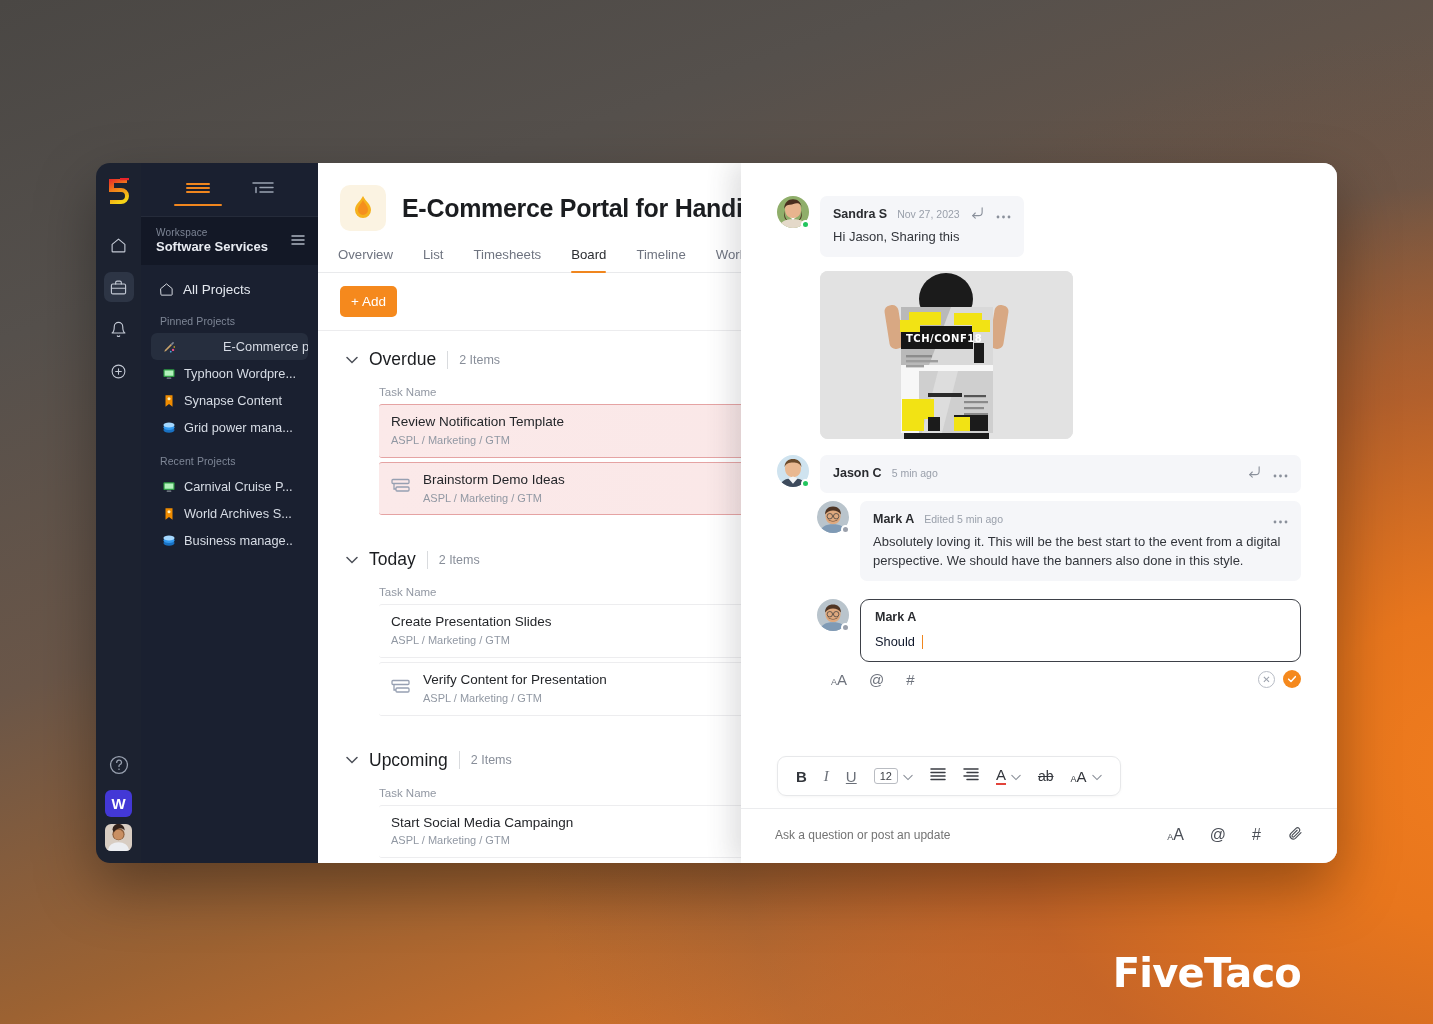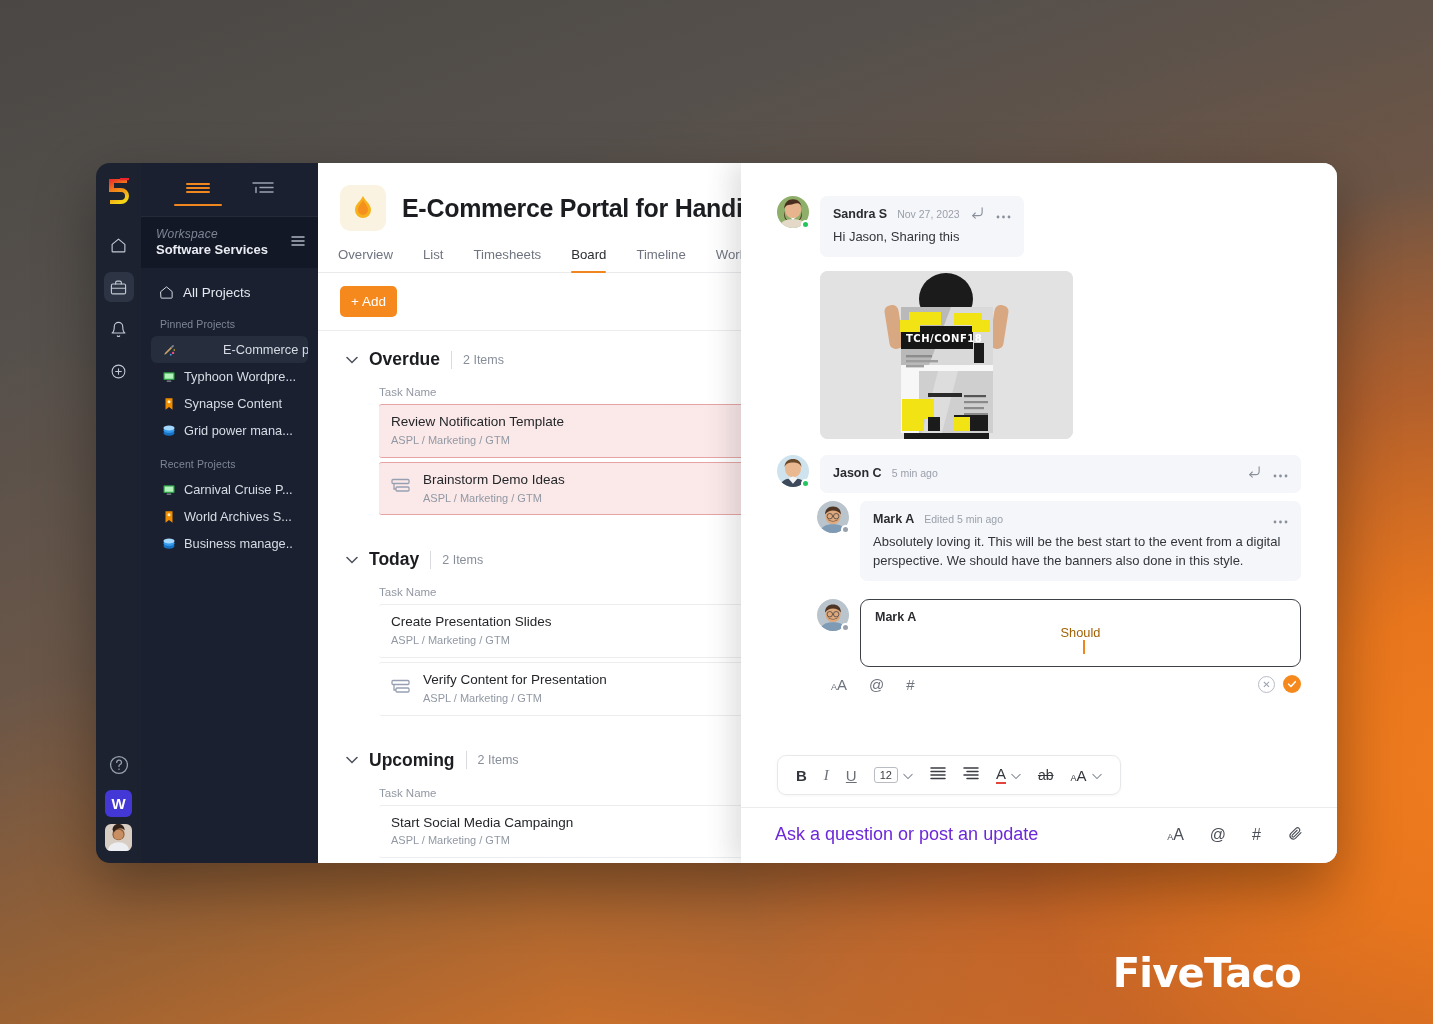--- a/index.html
+++ b/index.html
@@ -114,21 +114,21 @@
     position: absolute;
     left: -9px; right: -9px; bottom: 0;
     height: 2px; background: #f0861e; border-radius: 1px;
   }
 
   .ws-block {
     padding: 10px 13px 11px 15px;
     background: #131826;
     display: flex; align-items: center; justify-content: space-between;
   }
-  .ws-label { font-size: 12px; color: #7d8595; letter-spacing: .2px; font-style: italic; }
+  .ws-label { font-size: 10px; color: #7d8595; letter-spacing: .2px; }
   .ws-name { font-size: 13px; color: #e9ecf2; font-weight: bold; margin-top: 1px; }
 
   .sb-scroll { flex: 1; padding-top: 11px; overflow: hidden; }
 
   .sb-all {
     display: flex; align-items: center;
     gap: 9px;
     margin: 0 10px 7px 10px;
     padding: 6px 8px;
     border-radius: 6px;
@@ -221,21 +221,21 @@
 
   
   .board-body { padding: 18px 0 0 0; }
   .group-head {
     display: flex; align-items: center;
     gap: 11px;
     padding: 0 0 0 28px;
     margin-bottom: 16px;
   }
   .chev { color: #4c5058; display:flex; }
-  .group-title { font-size: 17.5px; font-weight: bold; color: #1b1d20; }
+  .group-title { font-size: 17.5px; font-weight: normal; color: #1b1d20; }
   .group-div { width: 1px; height: 18px; background: #d9dbde; }
   .group-count { font-size: 12.5px; color: #888e99; }
 
   .col-head { font-size: 11.5px; color: #9298a3; padding-left: 61px; margin-bottom: 6px; }
 
   .task-row {
     margin: 0 0 4px 61px;
     border: 1px solid #ededef;
     border-left: none;
     border-radius: 3px;
@@ -316,21 +316,21 @@
 
   
   .composer-row { display: flex; gap: 11px; margin: 18px 0 0 40px; }
   .composer-box {
     flex: 1;
     border: 1.3px solid #3d4047;
     border-radius: 9px;
     padding: 10px 14px 12px 14px;
   }
   .c-name { font-size: 12.5px; font-weight: bold; color: #2a2c30; }
-  .c-draft { font-size: 12.8px; color: #a16207; margin-top: 1px; display: flex; align-items: center; flex-direction: column; }
+  .c-draft { font-size: 12.8px; color: #0f172a; margin-top: 10px; display: flex; align-items: center; }
   .caret {
     display: inline-block; width: 1.5px; height: 14px;
     background: #f0861e; margin-left: 7px;
   }
   .composer-actions {
     display: flex; align-items: center; gap: 22px;
     margin: 8px 0 0 54px;
     color: #6e737d;
   }
   .ca-right { margin-left: auto; display: flex; align-items: center; gap: 8px; }
@@ -367,21 +367,21 @@
   .fmt-strike { font-size: 14px; text-decoration: line-through; color: #33363c; }
   .fmt-aa { font-size: 14px; }
   .fmt-aa small { font-size: 9px; }
 
   
   .ask-bar {
     border-top: 1px solid #ebecee;
     display: flex; align-items: center;
     padding: 16px 34px 18px 34px;
   }
-  .ask-input { font-size: 18px; color: #6d28d9; }
+  .ask-input { font-size: 12px; color: #737373; }
   .ask-icons { margin-left: auto; display: flex; align-items: center; gap: 26px; color: #4a4e56; }
 
   
   .face { width: 100%; height: 100%; display: block; }
 </style>
 </head>
 <body>
 
 <div class="watermark">FiveTaco</div>
 

